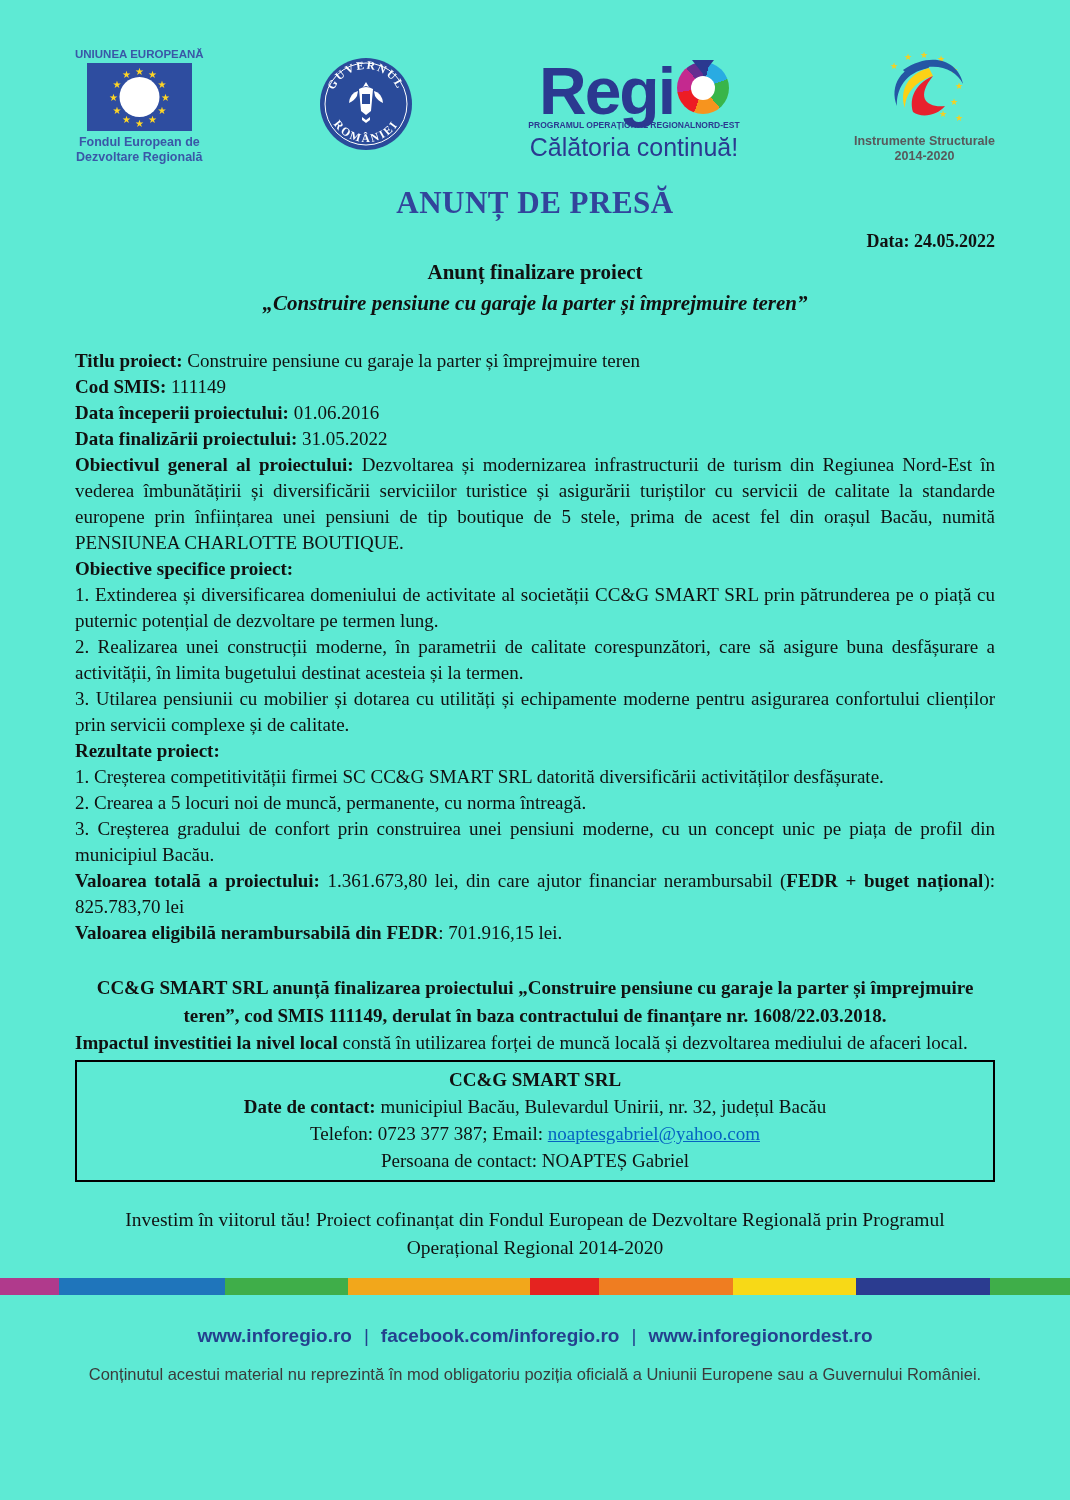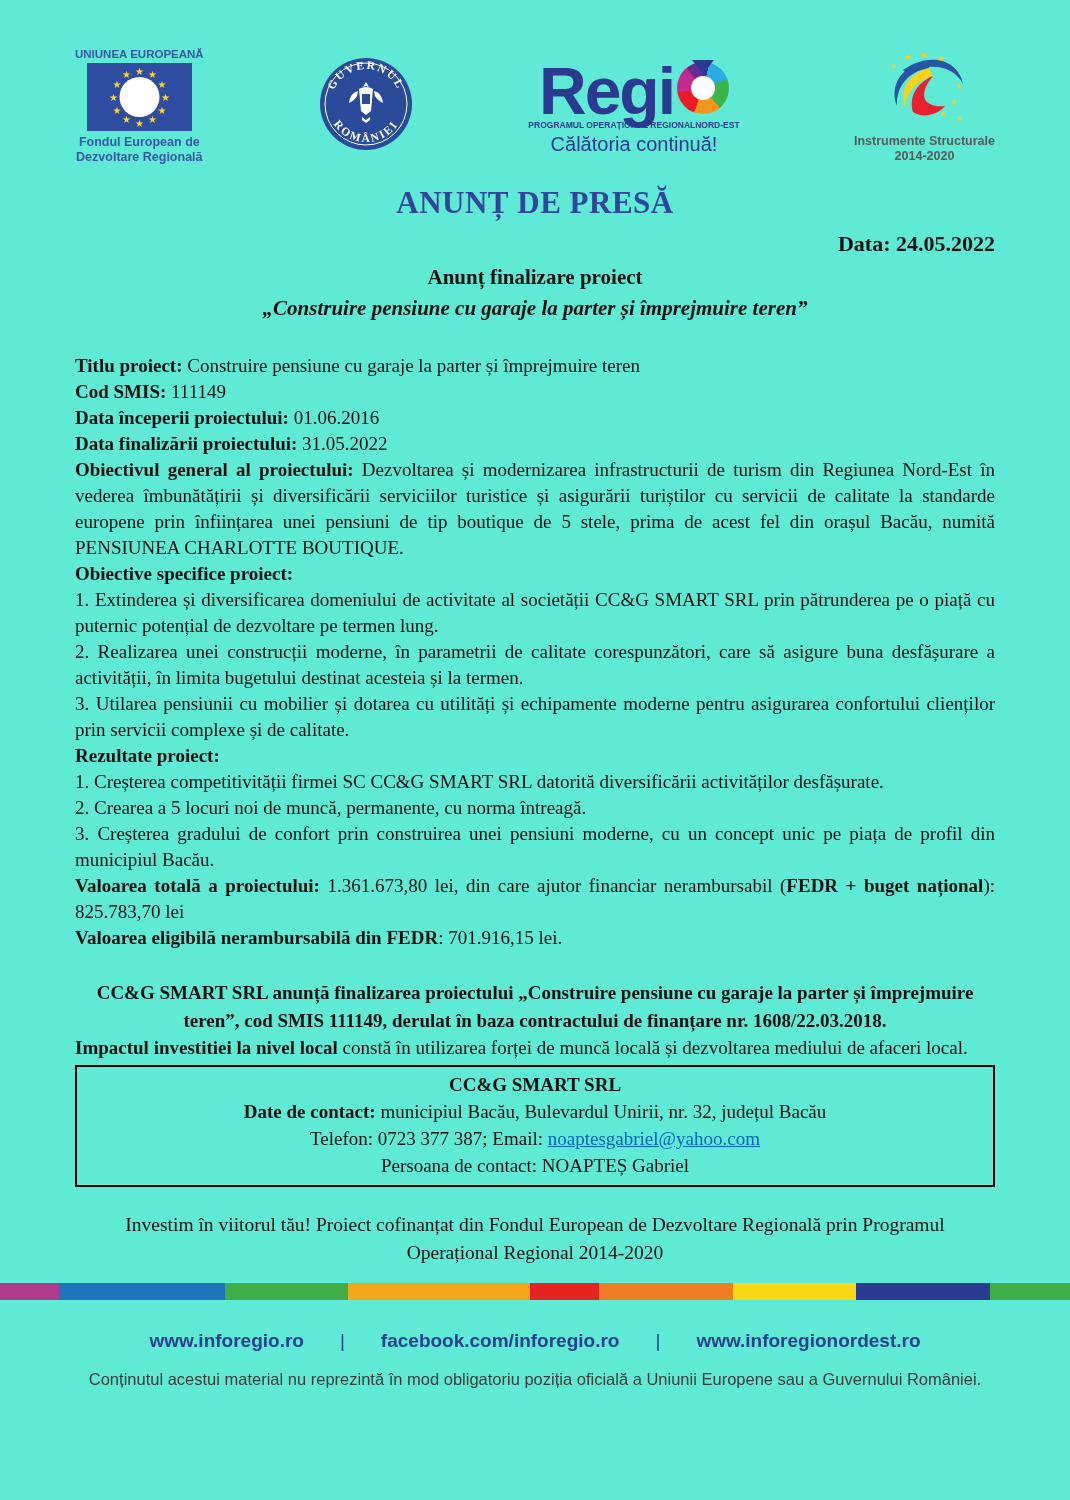--- a/index.html
+++ b/index.html
@@ -16,44 +16,44 @@
   .regio-block{margin-top:10px;}
   .regio-word{display:flex;align-items:flex-start;line-height:1;}
   .regio-text{font-family:"Liberation Sans",sans-serif;font-weight:bold;font-size:66px;color:#2B3990;letter-spacing:-2px;}
   .regio-o{position:relative;width:52px;height:52px;border-radius:50%;margin-left:3px;margin-top:4px;
     background:conic-gradient(from 15deg,#29ABE2 0 55deg,#39B54A 0 125deg,#F7941E 0 185deg,#ED1C24 0 245deg,#C4298F 0 305deg,#662D91 0 345deg,#2B3990 0 360deg);}
   .regio-o::after{content:"";position:absolute;left:50%;top:50%;width:24px;height:24px;background:#fff;border-radius:50%;transform:translate(-50%,-50%);}
   .regio-notch{position:absolute;left:50%;top:-2px;transform:translateX(-50%);width:0;height:0;
     border-left:11px solid transparent;border-right:11px solid transparent;border-top:14px solid #2B3990;}
   .regio-subrow{display:flex;justify-content:center;width:100%;margin-top:-4px;}
   .regio-small{font-family:"Liberation Sans",sans-serif;font-weight:bold;font-size:8.5px;color:#2B3990;letter-spacing:0;}
-  .regio-tag{font-family:"Liberation Sans",sans-serif;font-size:20px;color:#2B3990;margin-top:3px;}
+  .regio-tag{font-family:"Liberation Sans",sans-serif;font-size:25px;color:#2B3990;margin-top:3px;}
   .instr-label{font-family:"Liberation Sans",sans-serif;font-weight:bold;font-size:12.5px;color:#58595B;text-align:center;line-height:15px;margin-top:2px;}
   
   .doc-title{text-align:center;font-weight:bold;font-size:31px;color:#32449B;margin-top:20px;letter-spacing:0.5px;}
-  .doc-date{text-align:right;font-weight:bold;font-size:22px;margin-top:10px;}
+  .doc-date{text-align:right;font-weight:bold;font-size:18px;margin-top:10px;}
   .doc-subtitle{text-align:center;font-weight:bold;font-size:21px;margin-top:8px;}
   .doc-quote{text-align:center;font-weight:bold;font-style:italic;font-size:21px;margin-top:6px;}
   
   .doc-body{margin-top:32px;font-size:19px;line-height:26px;}
   .para{margin:0;}
   .para.justify{text-align:justify;}
   .para.center{text-align:center;}
   .para.left{text-align:left;}
   .para .b{font-weight:bold;}
   .para.mt{margin-top:28px;}
   .para.bold-all{font-weight:bold;line-height:28px;}
   .para a{color:#0563C1;text-decoration:underline;}
   .contact-box{border:2px solid #000;margin-top:4px;padding:4px 10px 6px 10px;font-size:19px;line-height:27px;}
   .contact-box .para{text-align:center;}
   .investim{margin-top:24px;font-size:19.5px;line-height:28px;text-align:center;padding:0 30px;}
   
   .stripe{display:flex;height:17px;margin-top:16px;width:100%;}
   .stripe div{height:100%;}
-  .links-row{display:flex;justify-content:center;gap:36px;margin-top:30px;
+  .links-row{display:flex;justify-content:center;gap:12px;margin-top:30px;
     font-family:"Liberation Sans",sans-serif;font-weight:bold;font-size:19px;color:#24408E;}
   .links-row .sep{font-weight:normal;}
   .disclaimer{margin-top:18px;text-align:center;font-family:"Liberation Sans",sans-serif;font-size:16.5px;color:#3B3B3B;}
 </style>
 </head>
 <body>
 
 <div class="page">
 
   <div class="logo-row">

